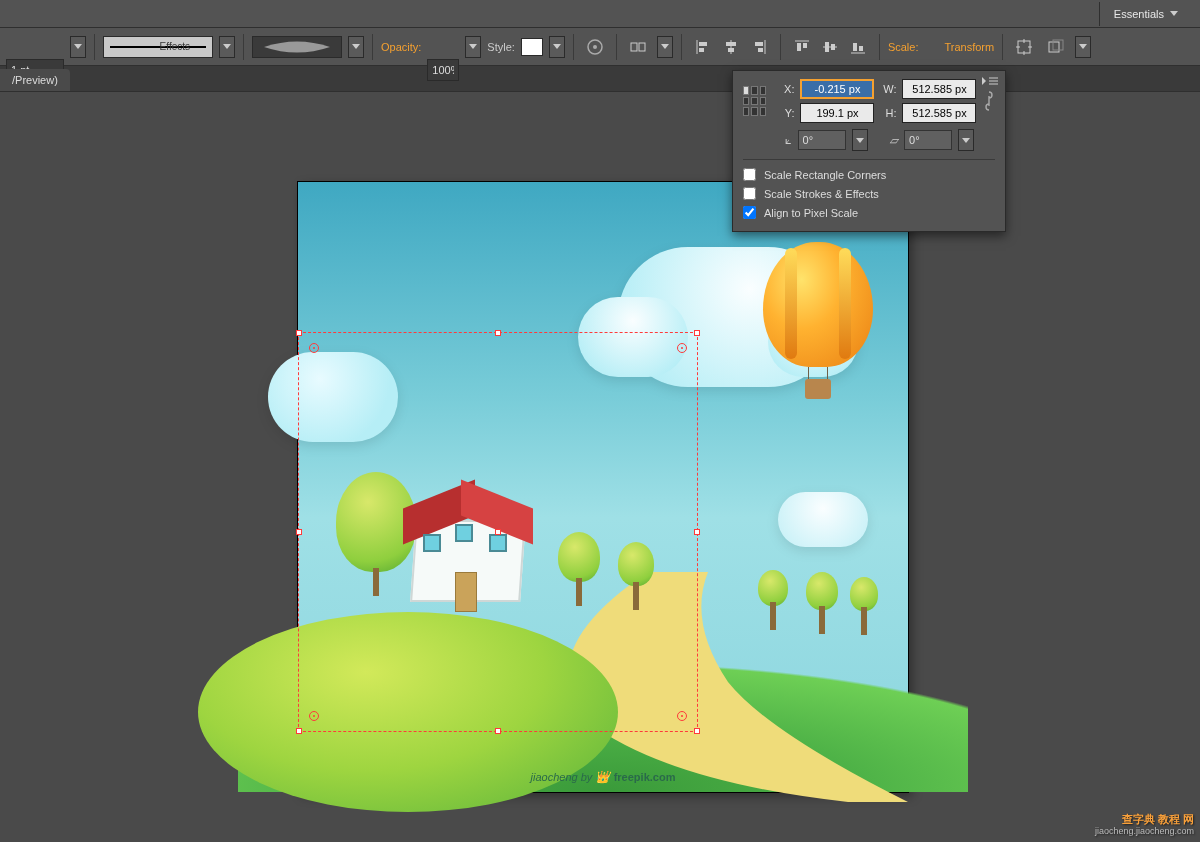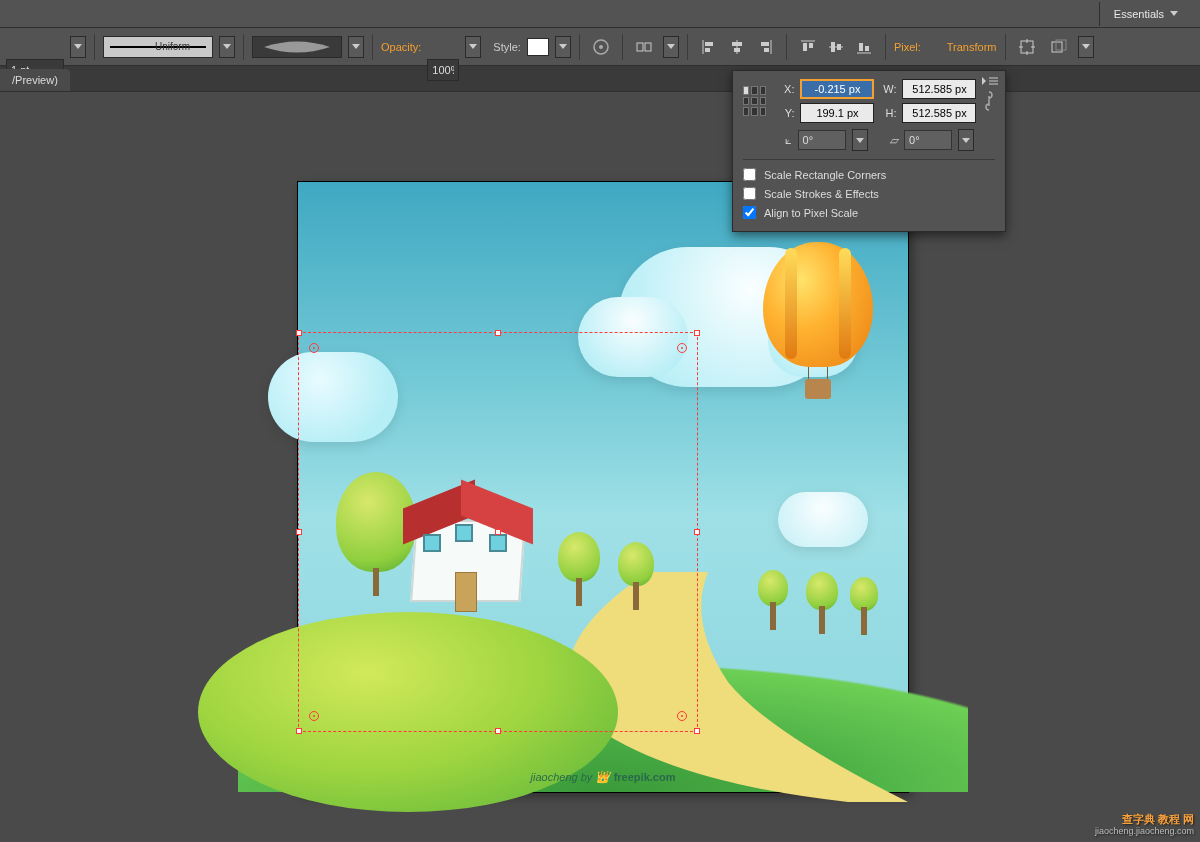--- a/index.html
+++ b/index.html
@@ -127,38 +127,38 @@
 </div>
 
 <div class="controlbar">
 
   <input class="num-input" value="1 pt" style="">
   <div class="dd-btn"></div>
   <div class="sep"></div>
 
   <div class="stroke-style">
     <div class="line"></div>
-    <span class="lbl">Uniform</span>
+    <span class="lbl">Effects</span>
   </div>
   <div class="dd-btn"></div>
   <div class="sep"></div>
 
   <div class="brush-style">
     <svg viewBox="0 0 70 14">
         <path d="M2 7 Q 35 -4 68 7 Q 35 18 2 7 Z" fill="#999"></path>
       </svg>
   </div>
   <div class="dd-btn"></div>
   <div class="sep"></div>
 
   <span class="label-orange">Opacity:</span>
   <input class="num-input" style="width: 32px;" value="100%">
   <div class="dd-btn"></div>
 
-  <span class="label-grey" style="margin-left:6px">Style:</span>
+  <span class="label-grey" style="margin-left:0">Style:</span>
   <div class="swatch-white"></div>
   <div class="dd-btn"></div>
   <div class="sep"></div>
 
   <div class="icon-btn">
     <svg viewBox="0 0 18 18">
         <circle cx="9" cy="9" r="7" fill="none" stroke="#aaa" stroke-width="1.5"></circle>
         <circle cx="9" cy="9" r="2" fill="#aaa"></circle>
       </svg>
   </div>
@@ -215,21 +215,21 @@
     <div class="icon-btn">
         <svg viewBox="0 0 18 18">
           <line x1="2" y1="15" x2="16" y2="15" stroke="#ccc"></line>
           <rect x="4" y="5" width="4" height="8" fill="#ccc"></rect>
           <rect x="10" y="8" width="4" height="5" fill="#ccc"></rect>
         </svg>
       </div>
   </div>
   <div class="sep"></div>
 
-  <span class="label-orange">Pixel:</span>
+  <span class="label-orange">Scale:</span>
   <div style="width:14px"></div>
   <span class="label-orange">Transform</span>
   <div class="sep"></div>
 
   <div class="icon-btn">
       <svg viewBox="0 0 18 18">
         <rect x="3" y="3" width="12" height="12" fill="none" stroke="#ccc"></rect>
         <line x1="1" y1="9" x2="5" y2="9" stroke="#ccc"></line>
         <line x1="13" y1="9" x2="17" y2="9" stroke="#ccc"></line>
         <line x1="9" y1="1" x2="9" y2="5" stroke="#ccc"></line>

